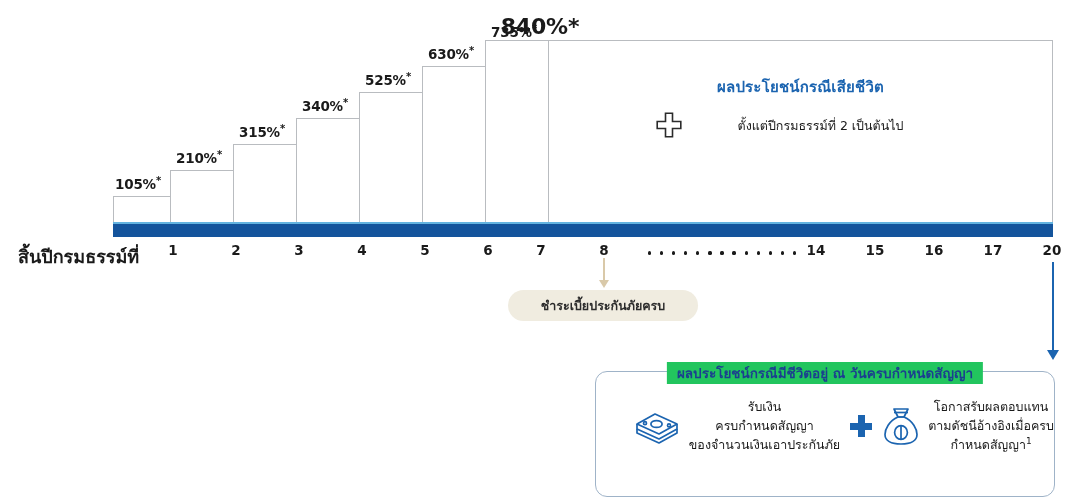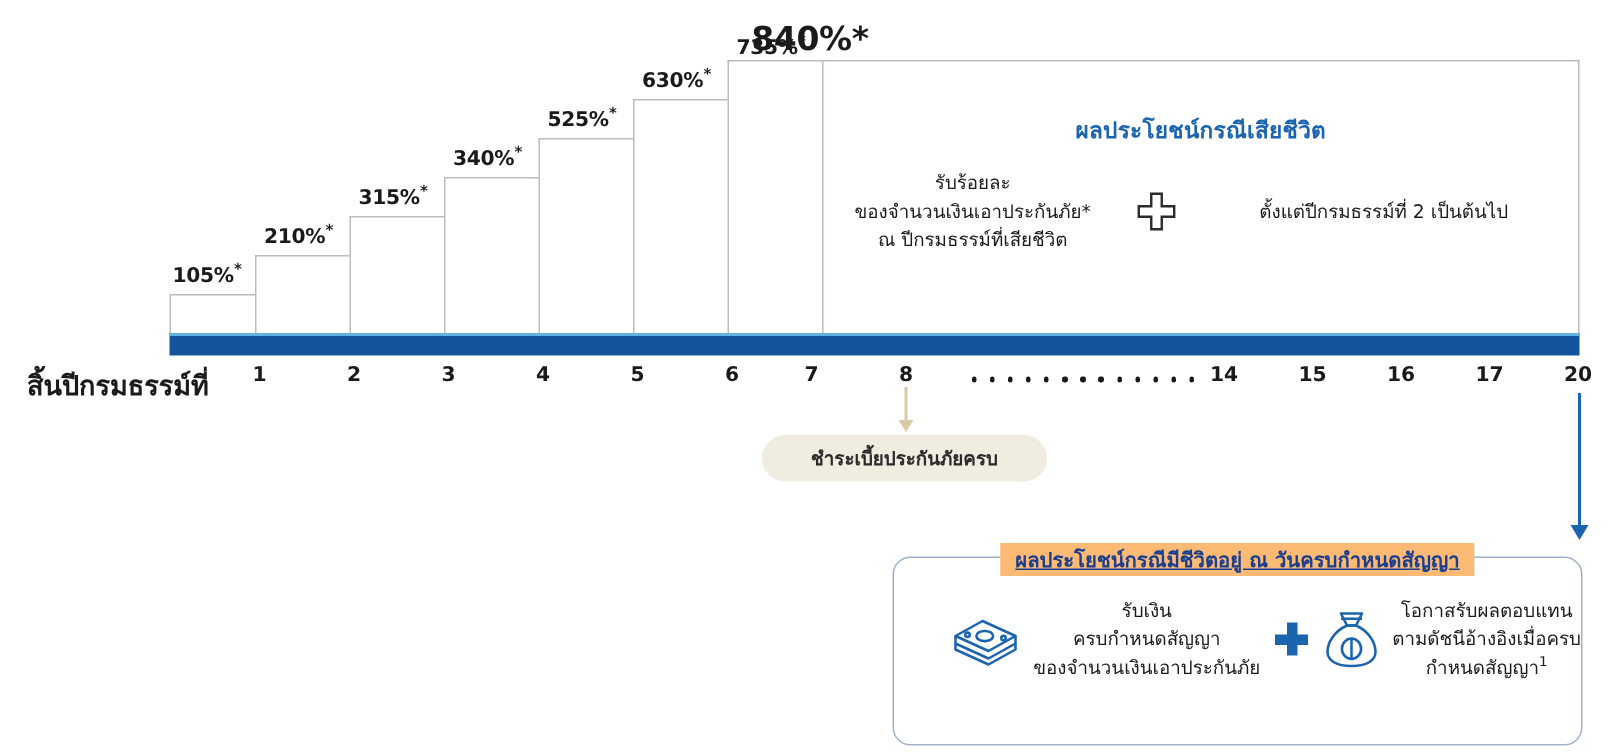--- a/index.html
+++ b/index.html
@@ -207,27 +207,26 @@
     border: 1.4px solid #9fb3c8;
     border-radius: 12px;
     box-sizing: border-box;
     background: #ffffff;
   }
   #maturity-title {
     position: absolute;
     left: 50%;
     transform: translateX(-50%);
     top: -10px;
-    background: #fdba74;
+    background: #22c55e;
     padding: 0 10px;
     font-size: 13.5px;
     font-weight: bold;
     color: #1b3f8f;
     white-space: nowrap;
-    text-decoration: underline;
   }
   #maturity-cols {
     position: absolute;
     left: 0;
     top: 26px;
     width: 100%;
     display: flex;
     align-items: center;
     justify-content: flex-end;
     gap: 10px;
@@ -296,25 +295,20 @@
   <div class="step-label" style="left:491px; top:24px;">
     <span>735%</span><span class="ast">*</span>
   </div>
 
   <div class="step-label" style="left:0; top:14px; width:1080px; text-align:center; font-size:22px; margin-left:0;">840%*</div>
 
   <div id="death-box">
     <div id="death-title">ผลประโยชน์กรณีเสียชีวิต</div>
 
     <div id="death-cols">
-      <div class="death-col left">
-        <div>รับร้อยละ</div>
-        <div>ของจำนวนเงินเอาประกันภัย*</div>
-        <div>ณ ปีกรมธรรม์ที่เสียชีวิต</div>
-      </div>
 
       <div class="cross-outline">
         <svg class="icon-svg" width="26" height="26" viewBox="0 0 26 26" aria-hidden="true">
           <path d="M9.5 1.2 H16.5 V9.5 H24.8 V16.5 H16.5 V24.8 H9.5 V16.5 H1.2 V9.5 H9.5 Z" fill="#ffffff" stroke="#2b2b2b" stroke-width="1.6" stroke-linejoin="miter"></path>
         </svg>
       </div>
 
       <div class="death-col right">
         <div>ตั้งแต่ปีกรมธรรม์ที่ 2 เป็นต้นไป</div>
       </div>

